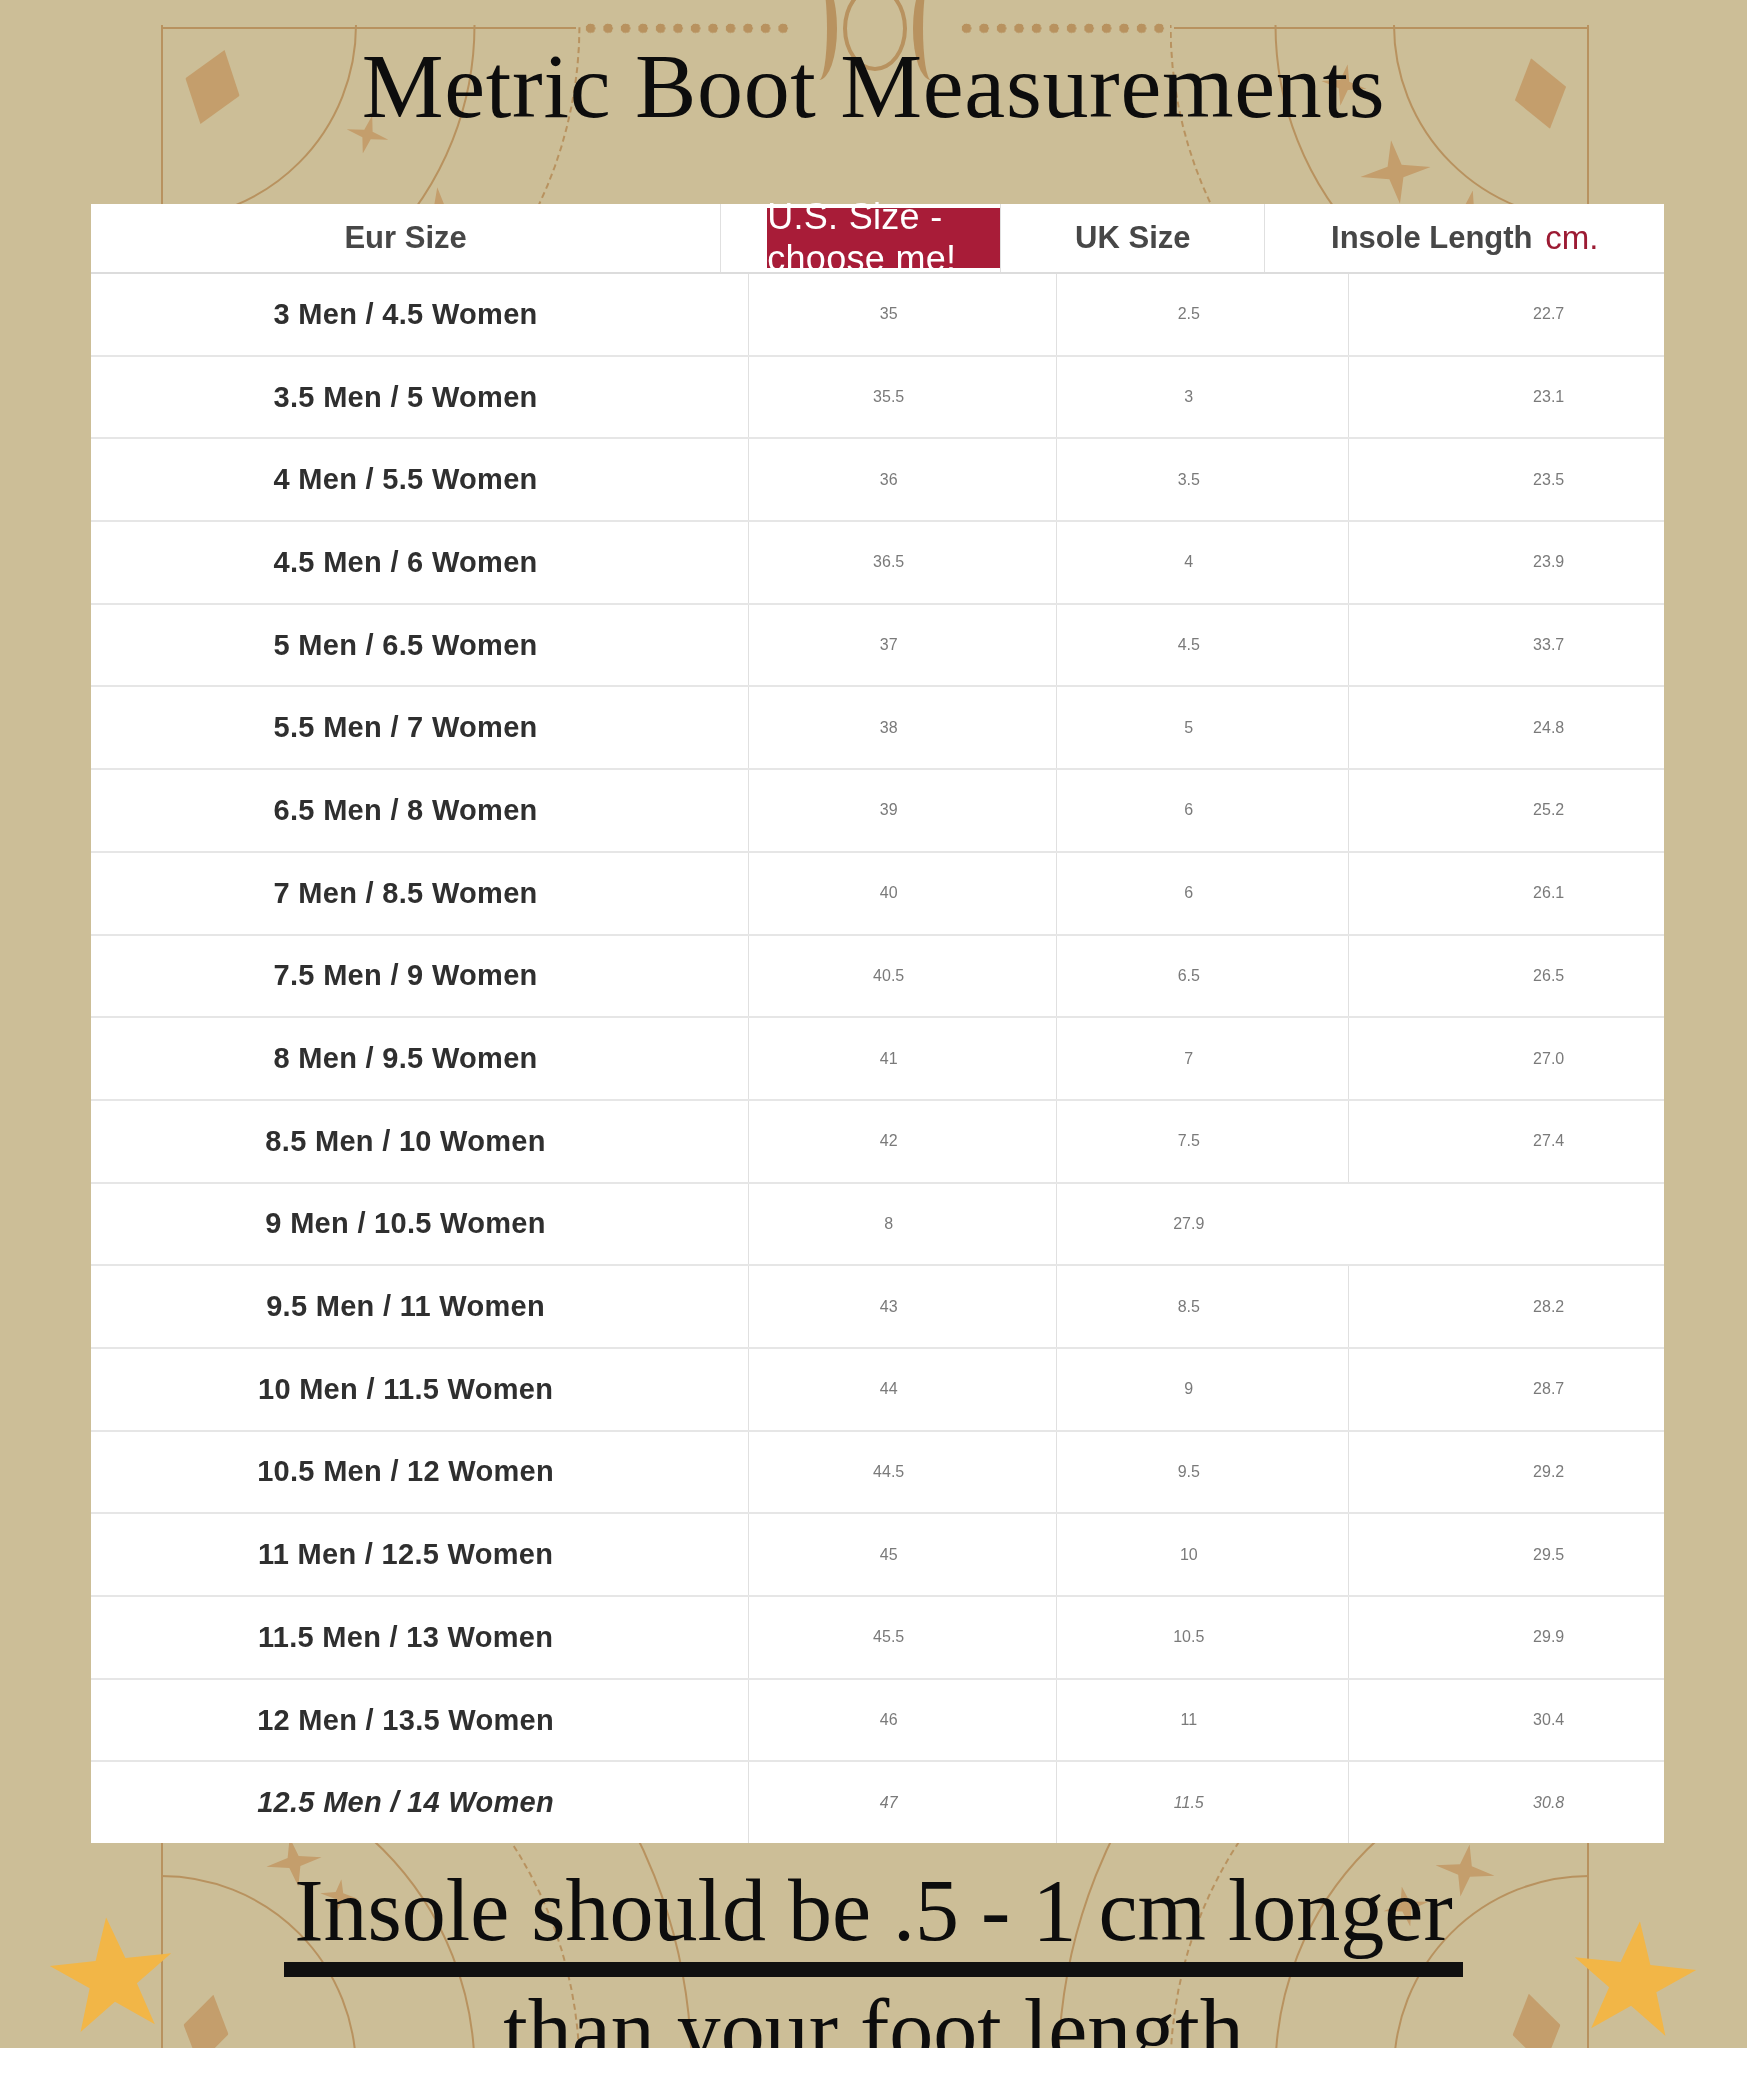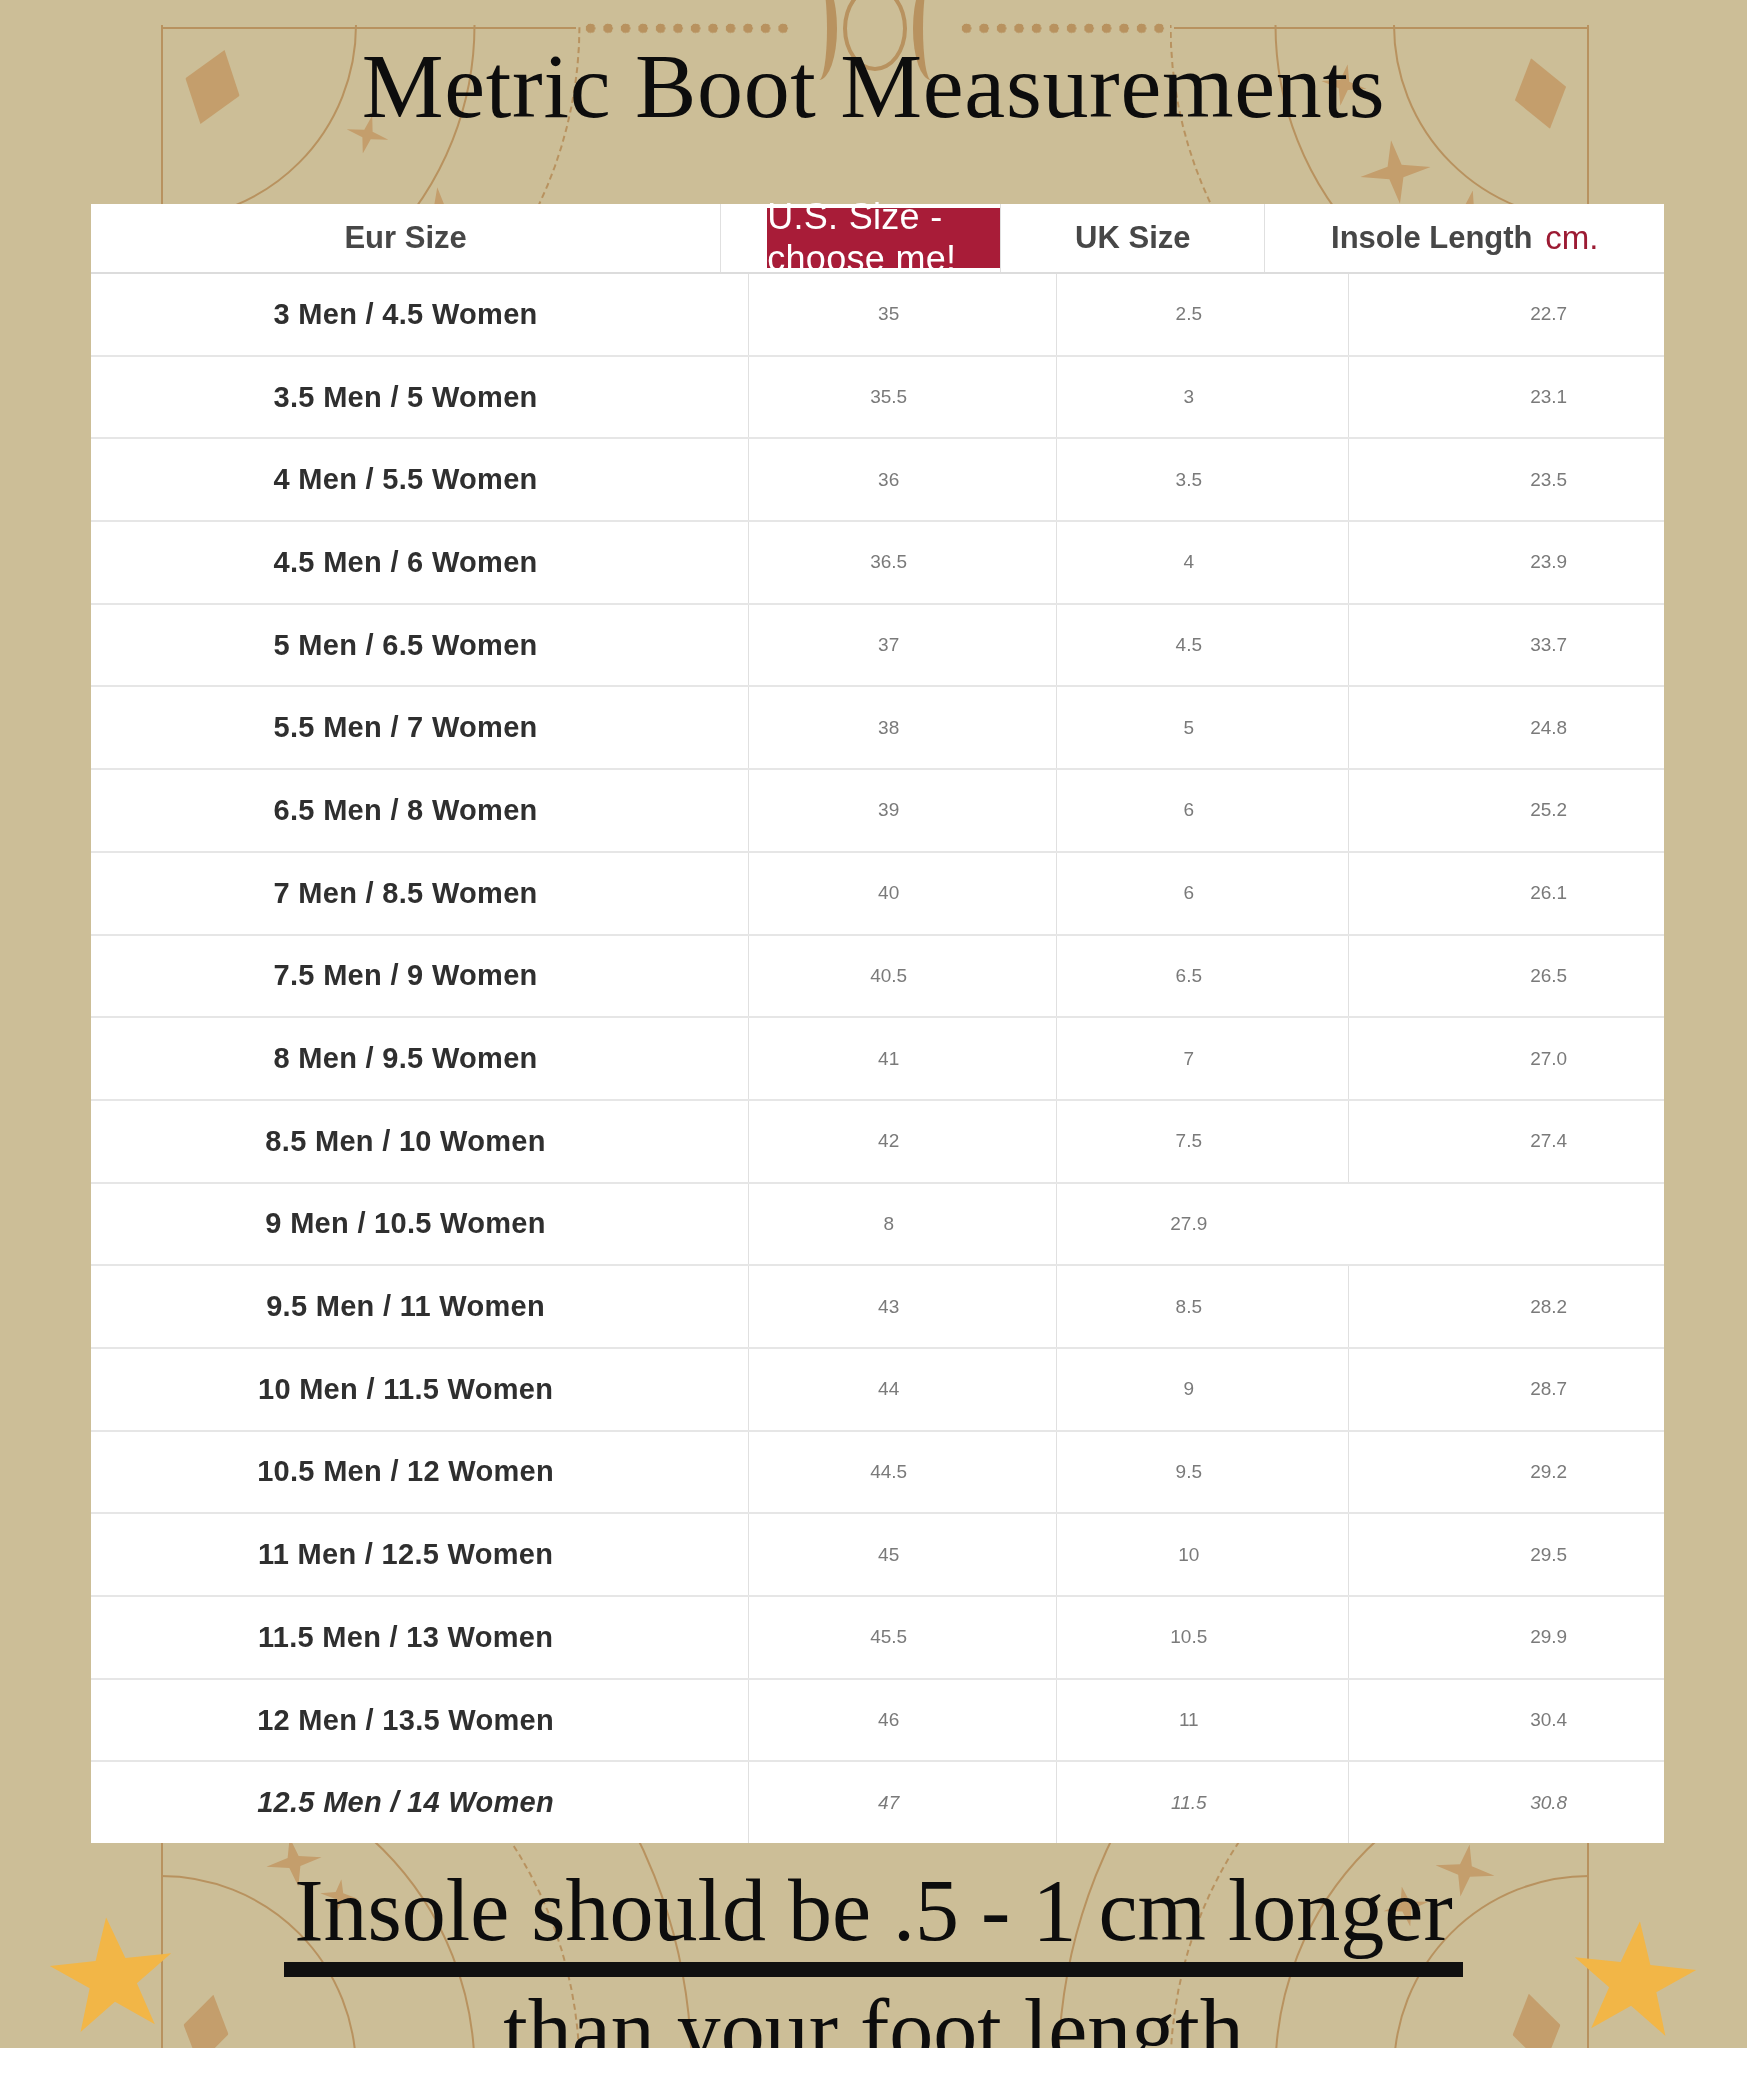--- a/index.html
+++ b/index.html
@@ -68,21 +68,21 @@
   }
   .thead{flex:0 0 70px;display:grid;grid-template-columns:40% 17.8% 16.8% 25.4%;
     align-items:center;border-bottom:2.8px solid #dcdcdc;box-sizing:border-box;}
   .tbody{flex:1;display:flex;flex-direction:column;}
   .trow{flex:1;display:grid;grid-template-columns:40% 17.8% 16.8% 25.4%;
     align-items:center;border-bottom:2.1px solid #e6e6e6;box-sizing:border-box;gap:28px;}
   .trow:last-child{border-bottom:none;font-style:italic;}
   .cell{height:100%;display:flex;align-items:center;justify-content:center;box-sizing:border-box;}
   .cell + .cell{border-left:1.4px solid #e0e0e0;}
   .c0{font-weight:700;font-size:29px;color:#2f2f2f;letter-spacing:0.3px;}
-  .c1,.c2,.c3{font-size:19px;color:#7a7a7a;}
+  .c1,.c2,.c3{font-size:16px;color:#7a7a7a;}
   .hcell{font-weight:700;font-size:31px;color:#474747;}
   .badge{
     margin-left:46px;width:538px;height:60px;background:#a81c38;
     display:flex;align-items:center;justify-content:center;
     color:#ffffff;font-weight:400;font-size:36px;letter-spacing:0.3px;
   }
   .hcell-us{justify-content:flex-start;}
   .unit{color:#9c1b33;font-weight:400;font-size:33px;margin-left:12.6px;}
 
   

